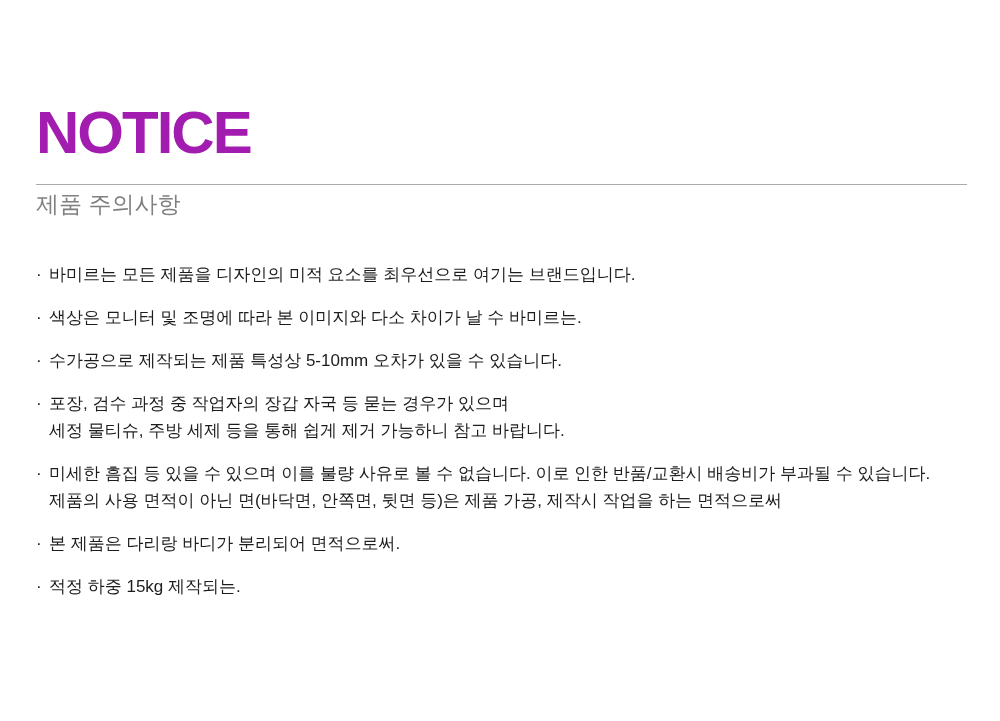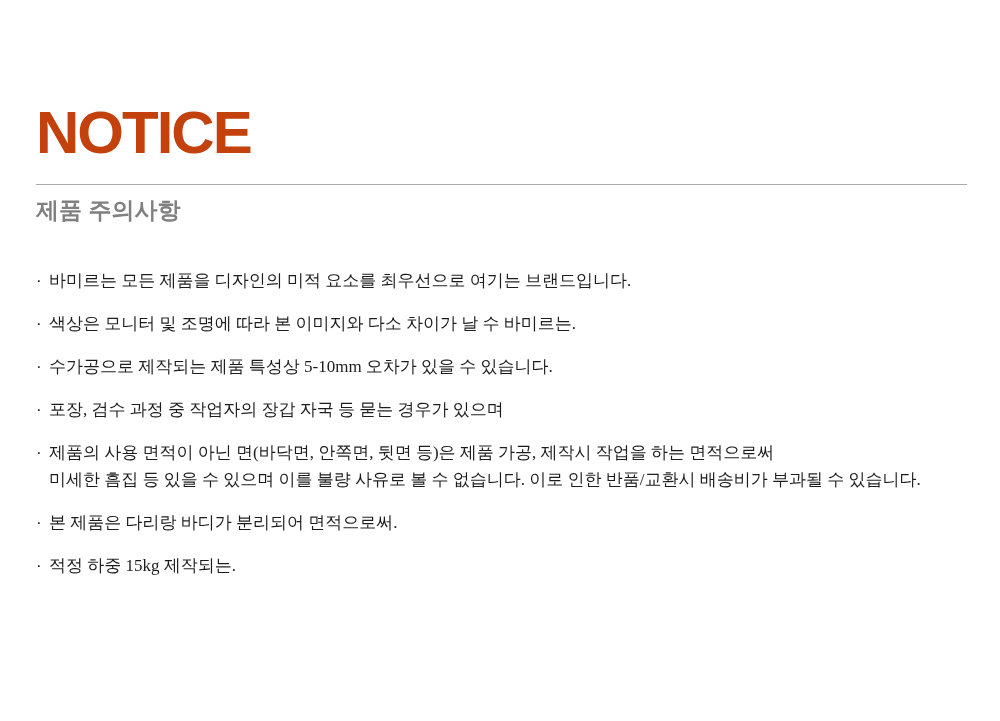--- a/index.html
+++ b/index.html
@@ -13,33 +13,33 @@
   .page {
     width: 1000px; height: 721px;
     padding: 0 24px 0 36px;
   }
   .title {
     margin-top: 103px;
     font-size: 60px;
     line-height: 60px;
     font-weight: 800;
     letter-spacing: -2px;
-    color: #c2410c;
+    color: #a21caf;
   }
   .divider {
     border: none;
     border-top: 1px solid #aaaaaa;
     margin-top: 21px;
     width: 931px;
   }
   .subtitle {
-    margin-top: 10px;
+    margin-top: 4px;
     font-size: 23px;
     line-height: 30px;
-    font-weight: 700;
+    font-weight: 400;
     color: #808080;
   }
   .notice-list {
     margin-top: 42px;
   }
   .notice-item {
     display: flex;
     align-items: flex-start;
     margin-bottom: 16px;
   }
@@ -47,21 +47,20 @@
     flex: 0 0 auto;
     width: 13px;
     font-size: 17px;
     line-height: 27px;
     color: #1c1c1c;
     text-align: left;
   }
   .lines {
     flex: 1 1 auto;
     min-width: 0;
-    font-family: Liberation Serif, serif;
   }
   .notice-line {
     font-size: 17px;
     line-height: 27px;
     color: #1c1c1c;
     white-space: nowrap;
   }
 </style>
 </head>
 <body>
@@ -90,28 +89,29 @@
     <span class="bullet">·</span>
     <div class="lines">
           <div class="notice-line">수가공으로 제작되는 제품 특성상 5-10mm 오차가 있을 수 있습니다.</div>
         </div>
   </div>
 
   <div class="notice-item">
     <span class="bullet">·</span>
     <div class="lines">
           <div class="notice-line">포장, 검수 과정 중 작업자의 장갑 자국 등 묻는 경우가 있으며</div>
+          <div class="notice-line">세정 물티슈, 주방 세제 등을 통해 쉽게 제거 가능하니 참고 바랍니다.</div>
         </div>
   </div>
 
   <div class="notice-item">
     <span class="bullet">·</span>
     <div class="lines">
+          <div class="notice-line">미세한 흠집 등 있을 수 있으며 이를 불량 사유로 볼 수 없습니다. 이로 인한 반품/교환시 배송비가 부과될 수 있습니다.</div>
           <div class="notice-line">제품의 사용 면적이 아닌 면(바닥면, 안쪽면, 뒷면 등)은 제품 가공, 제작시 작업을 하는 면적으로써</div>
-          <div class="notice-line">미세한 흠집 등 있을 수 있으며 이를 불량 사유로 볼 수 없습니다. 이로 인한 반품/교환시 배송비가 부과될 수 있습니다.</div>
         </div>
   </div>
 
   <div class="notice-item">
     <span class="bullet">·</span>
     <div class="lines">
           <div class="notice-line">본 제품은 다리랑 바디가 분리되어 면적으로써.</div>
         </div>
   </div>
 

